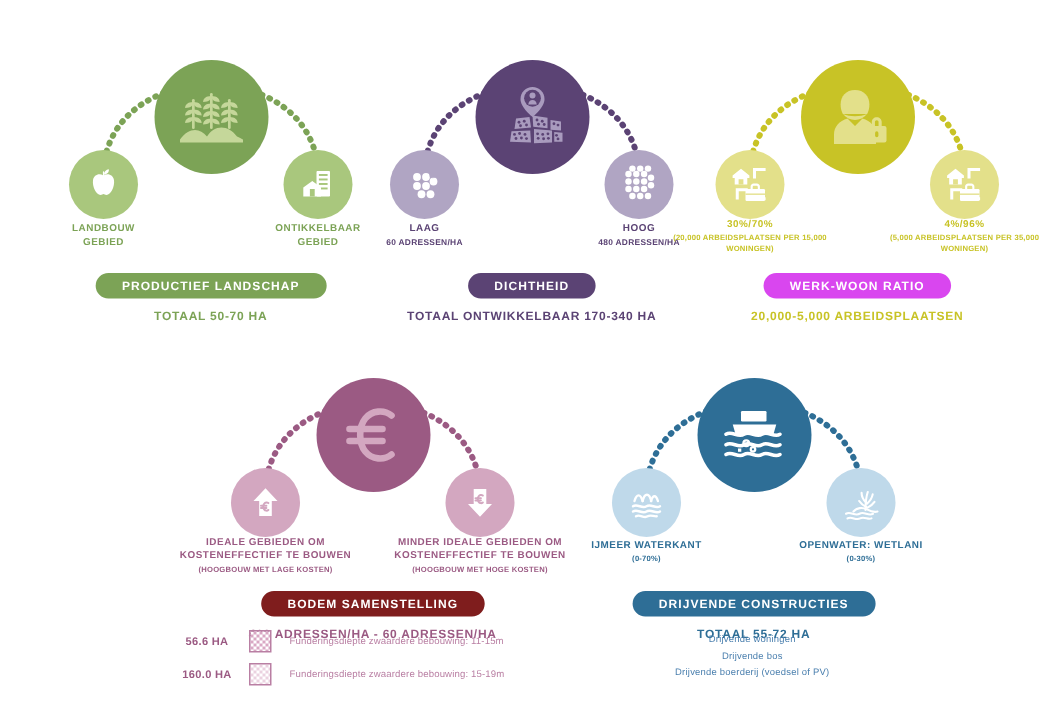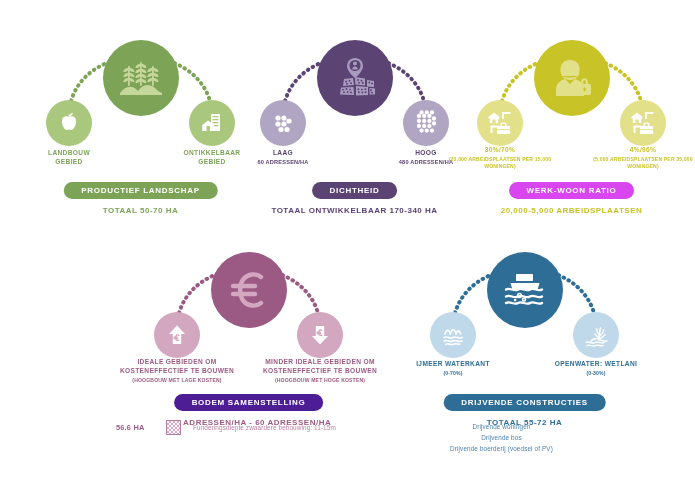--- a/index.html
+++ b/index.html
@@ -53,36 +53,36 @@
     position:absolute;left:50%;transform:translateX(-50%);
     top:190px;font-size:8px;font-weight:bold;letter-spacing:.5px;
     text-transform:uppercase;white-space:nowrap;
   }
 
   
   #c-green   {left:24px;  top:16px;}
   #c-purple  {left:238px; top:16px;text-decoration:underline;}
   #c-yellow  {left:455px; top:16px;}
   #c-magenta {left:132px; top:228px;}
-  #c-blue    {left:408px; top:228px;}
+  #c-blue    {left:386px; top:228px;}
 
   
   #c-magenta .satlabel{width:134px;top:130px;}
   #c-magenta .satlabel.left{left:-22px;}
   #c-magenta .satlabel.right{right:-22px;}
   #c-blue .satlabel{width:120px;top:132px;}
   #c-blue .satlabel.left{left:-15px;}
   #c-blue .satlabel.right{right:-15px;}
   #c-yellow .satlabel{width:118px;top:130px;}
   #c-yellow .satlabel.left{left:-14px;}
   #c-yellow .satlabel.right{right:-14px;}
 
   
   .legend-soil{position:absolute;left:116px;top:420px;}
-  .legend-soil .row{display:flex;align-items:center;margin-bottom:7px;}
+  .legend-soil .row{display:flex;align-items:center;margin-bottom:7px;text-align:center;}
   .legend-soil .ha{
     width:44px;font-size:7.4px;font-weight:bold;color:#9B5A83;letter-spacing:.2px;
   }
   .legend-soil .swatch{
     width:13px;height:13px;border:1px solid #B97FA3;margin:0 12px 0 6px;background:#fff;
   }
   .legend-soil .swatch.dense{
     background:
       repeating-conic-gradient(#D9A8C4 0% 25%, #ffffff 0% 50%) 0 0 / 4px 4px;
   }
@@ -381,21 +381,21 @@
     <div class="satlabel left" style="color:#9B5A83">
       <span>IDEALE GEBIEDEN OM</span><br>
       <span>KOSTENEFFECTIEF TE BOUWEN</span>
       <span class="sub2">(HOOGBOUW MET LAGE KOSTEN)</span>
     </div>
     <div class="satlabel right" style="color:#9B5A83">
       <span>MINDER IDEALE GEBIEDEN OM</span><br>
       <span>KOSTENEFFECTIEF TE BOUWEN</span>
       <span class="sub2">(HOOGBOUW MET HOGE KOSTEN)</span>
     </div>
-    <div class="pill" style="background:#4c1d95">BODEM SAMENSTELLING</div>
+    <div class="pill" style="background:#7f1d1d">BODEM SAMENSTELLING</div>
     <div class="total" style="color:#9B5A83">480 ADRESSEN/HA - 60 ADRESSEN/HA</div>
   </div>
 
   <div class="cluster" id="c-blue">
     <div class="arcwrap">
       <svg width="233" height="120" viewBox="0 0 233 120">
         <path d="M45,96 C52,22 181,22 188,96" fill="none" stroke="#2E6E96" stroke-width="4" stroke-linecap="round" stroke-dasharray="0.6 5"></path>
         <path d="M38,86 L52,86 L45,99 Z" fill="#2E6E96"></path>
         <path d="M181,86 L195,86 L188,99 Z" fill="#2E6E96"></path>
       </svg>
@@ -455,20 +455,25 @@
     <div class="pill" style="background:#2E6E96">DRIJVENDE CONSTRUCTIES</div>
     <div class="total" style="color:#2E6E96">TOTAAL 55-72 HA</div>
   </div>
 
   <div class="legend-soil">
     <div class="row">
       <div class="ha">56.6 HA</div>
       <div class="swatch dense"></div>
       <div class="txt">Funderingsdiepte zwaardere bebouwing: 11-15m</div>
     </div>
+    <div class="row">
+      <div class="ha">160.0 HA</div>
+      <div class="swatch mid"></div>
+      <div class="txt">Funderingsdiepte zwaardere bebouwing: 15-19m</div>
+    </div>
   </div>
 
   <div class="legend-float">
     <div>Drijvende woningen</div>
     <div>Drijvende bos</div>
     <div>Drijvende boerderij (voedsel of PV)</div>
   </div>
 
 </div>
 

